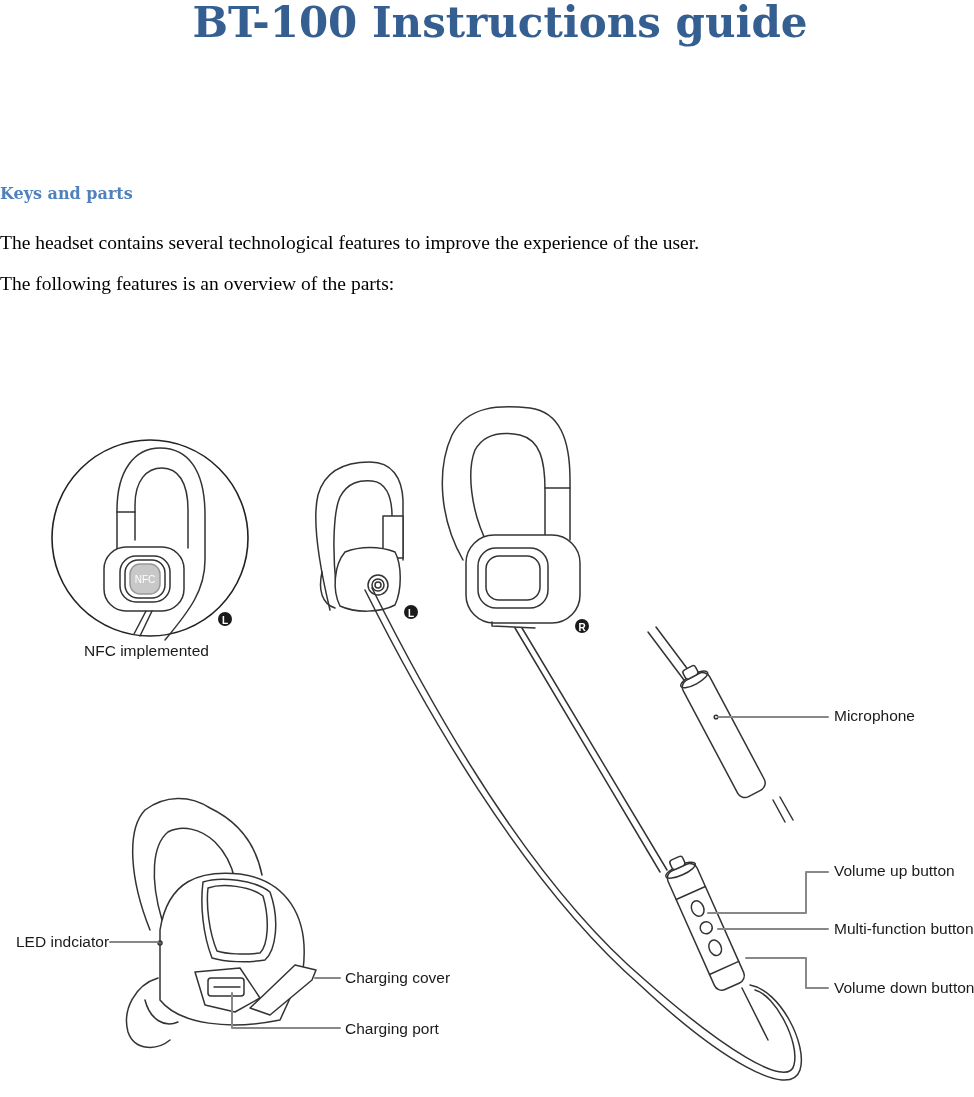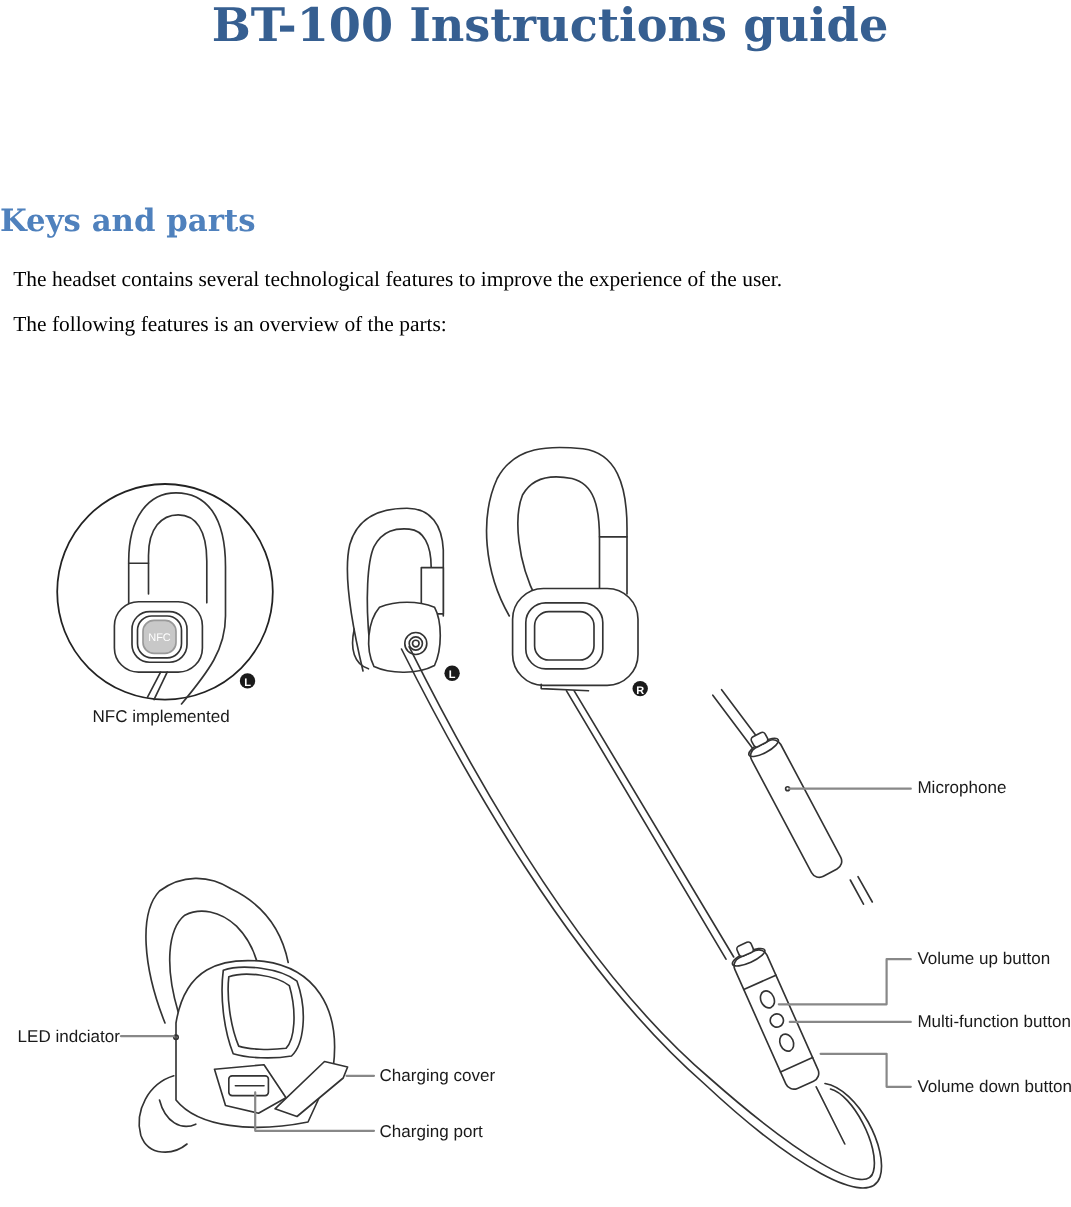--- a/index.html
+++ b/index.html
@@ -4,24 +4,24 @@
 <style>
   html, body { margin: 0; padding: 0; background: #ffffff; }
   body { width: 974px; height: 1097px; position: relative; overflow: hidden; }
   .title {
     position: absolute; left: 0; top: -2px; width: 1000px; text-align: center;
     font-family: "DejaVu Serif", serif; font-weight: bold; font-size: 42px;
     color: #365f91; letter-spacing: 0px; margin: 0;
   }
   .h2 {
     position: absolute; left: 0; top: 184px; margin: 0;
-    font-family: "DejaVu Serif", serif; font-weight: bold; font-size: 28px; color: #4f81bd;
+    font-family: "DejaVu Serif", serif; font-weight: bold; font-size: 16px; color: #4f81bd;
   }
   .para {
-    position: absolute; left: 0; margin: 12px;
+    position: absolute; left: 0; margin: 0;
     font-family: "Liberation Serif", serif; font-size: 19.5px; color: #000000;
     white-space: nowrap;
   }
   .p1 { top: 232px; }
   .p2 { top: 273px; }
   svg.diagram { position: absolute; left: 0; top: 0; width: 974px; height: 1097px; }
   svg text { font-family: "Liberation Sans", sans-serif; font-size: 15.5px; fill: #1a1a1a; }
 </style>
 </head>
 <body>

